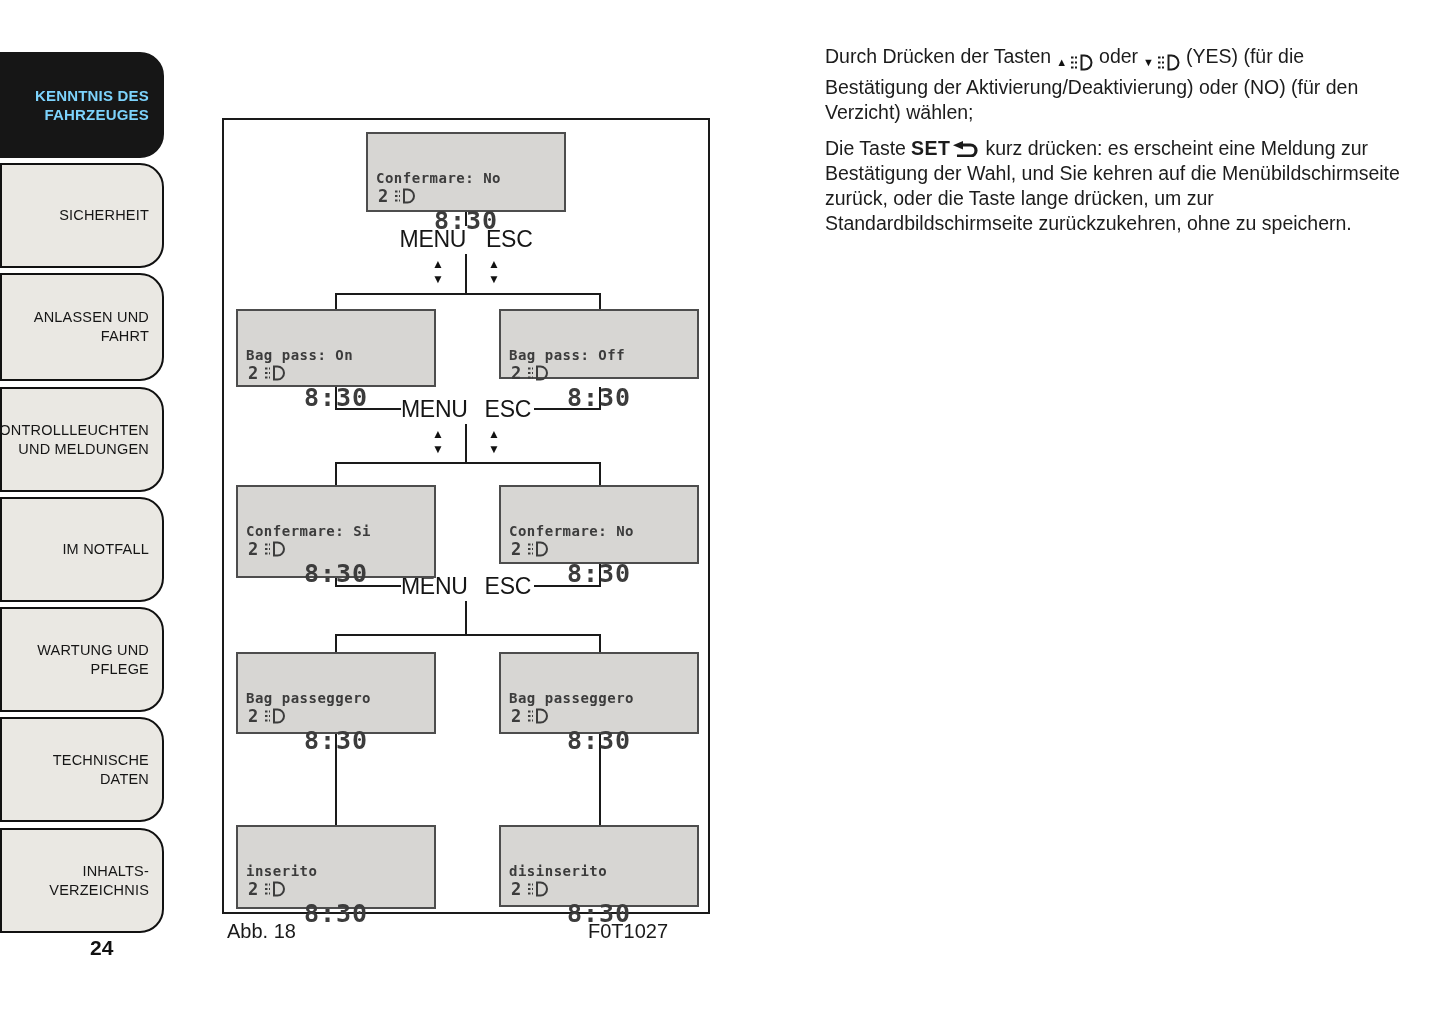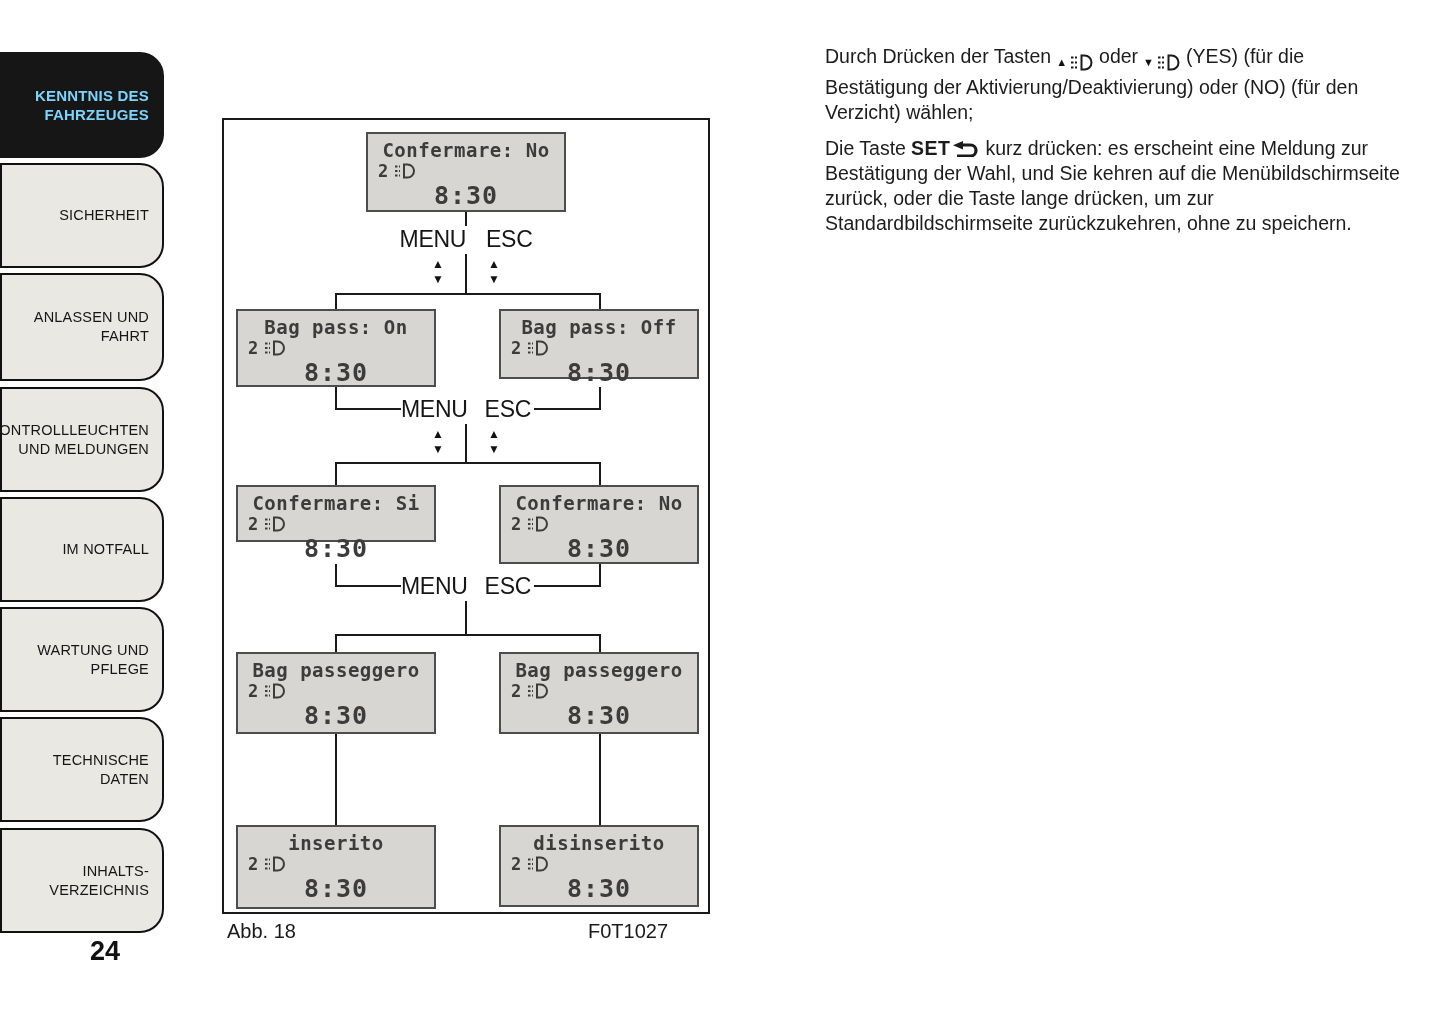--- a/index.html
+++ b/index.html
@@ -12,41 +12,41 @@
          background:#eae8e3; border:2px solid #111;
          border-radius:0 24px 24px 0;
          display:flex; align-items:center; justify-content:flex-end;
          padding-right:13px; }
   .tab-label { text-align:right; font-size:14.5px; line-height:19px;
                color:#161616; letter-spacing:0.2px; }
   .tab-label span { display:block; }
   .tab.active { background:#161616; border-color:#161616; }
   .tab.active .tab-label { color:#7dd3fc; font-weight:bold; font-size:15px; }
 
-  .page-num { position:absolute; left:90px; top:936px; font-size:27px;
+  .page-num { position:absolute; left:90px; top:936px; font-size:21px;
               font-weight:bold; color:#111; }
 
   
   .diagram { position:absolute; left:222px; top:118px; width:488px; height:796px;
              border:2px solid #1a1a1a; background:#fff; }
   .ln { position:absolute; background:#1a1a1a; }
 
   .lcd { position:absolute; width:200px; background:#d7d6d3; border:2px solid #4d4d4d;
          display:flex; flex-direction:column; justify-content:space-between;
          padding:5px 8px 6px 8px;
          font-family:"DejaVu Sans Mono", monospace; color:#3c3c3c; }
-  .lcd-title { text-align:center; font-size:19px; font-weight:bold;
-               letter-spacing:0.5px; white-space:nowrap; }
+  .lcd-title { text-align:left; font-size:14px; font-weight:bold;
+               letter-spacing:0.5px; white-space:nowrap;margin-top:31px; }
   .lcd-ind { display:flex; align-items:center; gap:3px; font-size:17px;
              font-weight:bold; padding-left:2px; }
   .lcd-time { text-align:center; font-size:25px; font-weight:bold; letter-spacing:1px; }
 
   .b0{left:142px;top:12px;height:80px}
   .b1{left:12px;top:189px;height:78px}  .b2{left:275px;top:189px;height:70px}
-  .b3{left:12px;top:365px;height:57px}  .b4{left:275px;top:365px;height:79px}
+  .b3{left:12px;top:365px;height:93px}  .b4{left:275px;top:365px;height:79px}
   .b5{left:12px;top:532px;height:82px}  .b6{left:275px;top:532px;height:82px}
   .b7{left:12px;top:705px;height:84px}  .b8{left:275px;top:705px;height:82px}
 
   .menu-esc { position:absolute; display:flex; justify-content:center;
               font-size:23px; color:#161616; letter-spacing:-0.3px; white-space:nowrap; }
   .menu-esc .gap { width:20px; }
 
   .arr { position:absolute; width:18px; display:flex; flex-direction:column;
          align-items:center; gap:3px; font-size:12px; line-height:12px; color:#111; }
 

